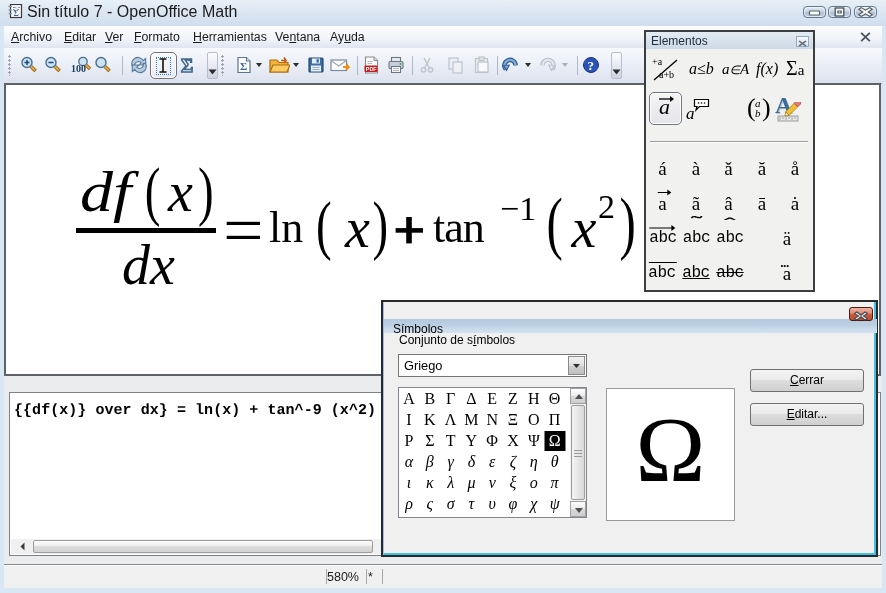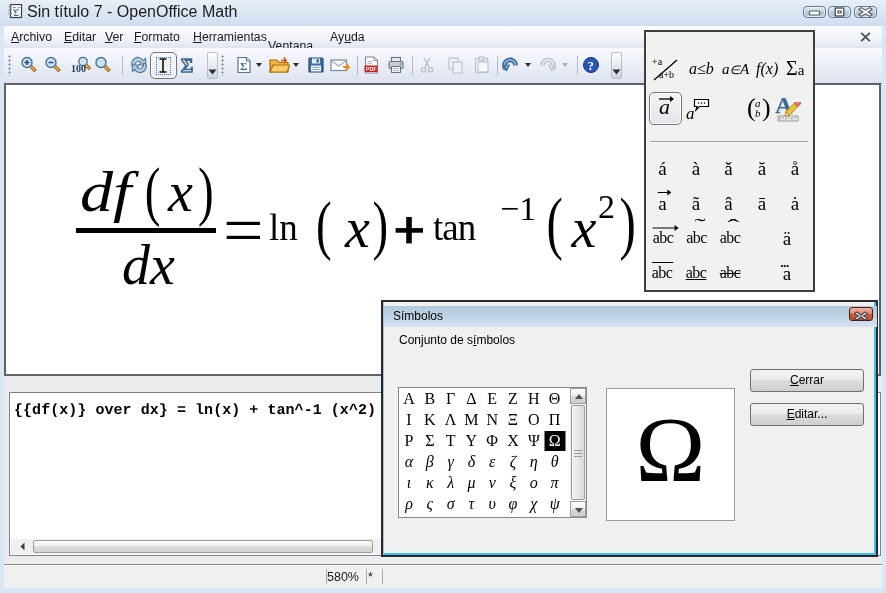--- a/index.html
+++ b/index.html
@@ -26,38 +26,38 @@
 #cmdwin { left:9px; top:392px; width:872px; height:164px; background:#fff; border:1px solid #7e818a; }
 #cmdtext { left:4px; top:9px; font-family:"Liberation Mono", monospace; font-weight:bold; font-size:15px; letter-spacing:0.05px; color:#000; white-space:pre; text-rendering:geometricPrecision; }
 #cmd-scroll { left:1px; bottom:1px; width:868px; height:15px; background:#f0f0f0; }
 #statusbar { left:4px; top:564px; width:878px; height:24px; background:#f0f0f0; border-top:1px solid #898989; box-shadow:inset 0 1px 0 #fdfdfd; }
 .ssep { position:absolute; top:4px; width:1px; height:15px; background:#a8a8a8; }
 .wbtn svg { display:block; } .wbtn { top:6px; width:23px; height:12px; border:1px solid #66798c; border-radius:4px; background:linear-gradient(#e6edf4,#c3d1de 50%,#b0c1d2 50%,#c0cedd); box-shadow:inset 0 0 0 1px rgba(255,255,255,0.55); }
 
 
 .frm { position:absolute; color:#000; font-family:"Liberation Serif", serif; white-space:pre; }
 .it56 { font-style:italic; font-size:56px; line-height:62px; }
-.rm56 { font-size:37px; line-height:62px; }
+.rm56 { font-size:44px; line-height:62px; }
 .rm34 { font-size:34px; line-height:37.6px; }
 .pn { font-size:47px; line-height:52px; display:inline-block; transform:scaleY(1.402); transform-origin:0 0; }
 .pl { font-size:47px; line-height:52px; display:inline-block; transform:scaleY(1.39); transform-origin:0 0; }
 .pb { font-size:49px; line-height:54px; display:inline-block; transform:scaleY(1.439); transform-origin:0 0; }
 
 
 #palette { left:644px; top:30px; width:171px; height:262px; background:#f1f1ef; border:2px solid #3e3e40; }
 #pal-title { left:0; top:0; width:167px; height:17px; background:linear-gradient(#e3ecf4, #cdd9e6); font-size:12px; color:#22303e; }
 #pal-body { position:absolute; left:0; top:17px; width:167px; height:241px; }
 .pic { position:absolute; color:#000; }
 .picf { font-size:16px; font-family:"Liberation Serif", serif; font-style:italic; }
 .ps { position:absolute; transform:translate(-50%,-50%); font-family:"Liberation Serif", serif; font-size:19px; color:#000; line-height:1; }
-.ps3 { position:absolute; transform:translate(-50%,-50%); font-family:Liberation Serif, serif; font-size:16px; color:#000; line-height:1; letter-spacing:-0.5px; }
+.ps3 { position:absolute; transform:translate(-50%,-50%); font-family:Liberation Mono, monospace; font-size:16px; color:#000; line-height:1; letter-spacing:-0.5px; }
 
 
 #dialog { left:381px; top:300px; width:497px; height:257px; background:#f0f0f0; border:2px solid #27292b; box-shadow:inset 1px 0 0 #9fc0e0, inset -2px -2px 0 #3fc0e4; }
-#dlg-title { left:1px; top:4px; width:493px; height:21px; background:linear-gradient(#b2c8dd 0%, #bfd2e4 50%, #cddded 80%, #d4e2ef 100%); }
+#dlg-title { left:1px; top:17px; width:493px; height:14px; background:linear-gradient(#b2c8dd 0%, #bfd2e4 50%, #cddded 80%, #d4e2ef 100%); }
 #dlg-close { left:466px; top:5px; width:24px; height:14px; border-radius:3px; border:1px solid #4d1a12; background:linear-gradient(#efb4a4 0%, #dd8b74 45%, #cc5c3c 50%, #c04c2a 100%); }
 .btn { position:absolute; width:114px; height:23px; border:1px solid #707070; border-radius:3px; background:linear-gradient(#f2f2f2 0%, #ebebeb 45%, #dddddd 50%, #cfcfcf 100%); font-size:12px; color:#000; text-align:center; line-height:21px; }
 
 .gcell { position:absolute; transform:translate(-50%,-50%); font-family:"Liberation Serif", serif; font-size:16px; color:#000; line-height:1; }
 .git { font-style:italic; }
 .gsel { background:#000; color:#fff; width:21px; height:20px; text-align:center; line-height:20px; }
 .sbtn { background:linear-gradient(#fdfdfd,#ececec 50%,#dadada 50%,#cdcdcd); border:1px solid #a0a0a0; }
 </style>
 </head>
 <body>
@@ -92,21 +92,21 @@
 
 <svg class="abs" style="left:859px;top:31px;z-index:5;" width="13" height="12" viewBox="0 0 13 12">
     <path d="M1.5 2.5 L5.3 6 L1.5 9.5 L2.8 10.8 L6.5 7.2 L10.2 10.8 L11.5 9.5 L7.7 6 L11.5 2.5 L10.2 1.2 L6.5 4.8 L2.8 1.2 Z" fill="#46525e"></path>
   </svg>
 <div class="abs" id="menubar">
   <span class="menu-item" style="left:7px;"><u>A</u>rchivo</span>
   <span class="menu-item" style="left:60px;"><u>E</u>ditar</span>
   <span class="menu-item" style="left:101px;"><u>V</u>er</span>
   <span class="menu-item" style="left:130px;"><u>F</u>ormato</span>
   <span class="menu-item" style="left:189px;"><u>H</u>erramientas</span>
-  <span class="menu-item" style="left:264px;margin-top:9px;">Ve<u>n</u>tana</span>
+  <span class="menu-item" style="left:271px;">Ve<u>n</u>tana</span>
   <span class="menu-item" style="left:326px;">Ay<u>u</u>da</span>
 </div>
 <div class="abs" id="toolbar">
 
   <div class="grip" style="left:3.5px;"></div>
   <div class="grip" style="left:216.5px;"></div>
 
   <div class="tsep" style="left:118px;"></div>
   <div class="tsep" style="left:353px;"></div>
   <div class="tsep" style="left:408px;"></div>
@@ -280,37 +280,45 @@
     </svg>
   <span class="frm rm56" style="left:433px;top:196.6px;letter-spacing:-1px;">tan</span>
   <span class="frm rm34" style="left:500px;top:190.2px;">−1</span>
   <span class="frm pb" style="left:546.6px;top:183.6px;">(</span>
   <span class="frm it56" style="left:571.5px;top:196.6px;">x</span>
   <span class="frm rm34" style="left:598px;top:188.2px;">2</span>
   <span class="frm pb" style="left:619.5px;top:183.6px;">)</span>
 </div>
 <div class="abs" id="splitter"></div>
 <div class="abs" id="cmdwin">
-  <div class="abs" id="cmdtext">{{df(x)} over dx} = ln(x) + tan^-1 (x^2)</div>
+  <div class="abs" id="cmdtext">{{df(x)} over dx} = ln(x) + tan^-9 (x^2)</div>
   <div class="abs" id="cmd-scroll">
     <div style="position:absolute;left:3px;top:0px;width:17px;height:15px;background:#f0f0f0;"><svg width="17" height="15">
           <path d="M10.5 3.5 L6.5 7.5 L10.5 11.5 Z" fill="#3c3c3c"></path>
         </svg></div>
     <div style="position:absolute;left:22px;top:0.5px;width:340px;height:13.5px;background:linear-gradient(#fdfdfd,#ececec 50%,#dedede 50%,#d2d2d2);border:1px solid #9d9d9d;border-radius:2px;"></div>
   </div>
 </div>
 <div class="abs" id="statusbar">
   <div class="ssep" style="left:322px;"></div>
   <span class="abs" style="left:323px;top:5px;font-size:12.5px;color:#1a1a1a;">580%</span>
   <div class="ssep" style="left:362px;"></div>
   <span class="abs" style="left:364px;top:5px;font-size:12.5px;color:#1a1a1a;">*</span>
   <div class="ssep" style="left:378px;"></div>
 </div>
 
 <div class="abs" id="palette">
+  <div class="abs" id="pal-title">
+      <span style="position:absolute;left:5px;top:2px;">Elementos</span>
+    <div style="position:absolute;right:4px;top:4px;width:13px;height:11px;background:linear-gradient(#f4f7fa,#dde5ee);border:1px solid #96a7bd;">
+      <svg width="11" height="9" viewBox="0 0 11 9">
+          <path d="M2.6 1.5 L5.5 3.6 L8.4 1.5 L9.6 2.5 L6.7 4.5 L9.6 6.5 L8.4 7.5 L5.5 5.4 L2.6 7.5 L1.4 6.5 L4.3 4.5 L1.4 2.5 Z" fill="#5c6e80"></path>
+        </svg>
+    </div>
+  </div>
   <div id="pal-body">
 
     <div class="pic" style="left:6px;top:9px;width:27px;height:24px;">
       <span style="position:absolute;left:0px;top:-2px;font-size:10px;font-family:'Liberation Serif',serif;">+a</span>
       <span style="position:absolute;left:7px;top:11px;font-size:10px;font-family:'Liberation Serif',serif;">a+b</span>
       <svg style="position:absolute;left:0;top:0;" width="27" height="24">
           <line x1="2" y1="22" x2="25" y2="2" stroke="#000" stroke-width="1.3"></line>
         </svg>
     </div>
     <div class="pic picf" style="left:43px;top:11px;font-style:italic;">a≤b</div>
@@ -386,20 +394,28 @@
   <div class="abs" id="dlg-title">
       <span style="position:absolute;left:9px;top:3px;font-size:12px;color:#000;">Símbolos</span>
     </div>
   <div class="abs" id="dlg-close"><svg width="22" height="12" viewBox="0 0 22 12">
         <path d="M7 2 L11 5.2 L15 2 L17.4 3.6 L13.4 6 L17.4 8.4 L15 10 L11 6.8 L7 10 L4.6 8.4 L8.6 6 L4.6 3.6 Z" fill="#f5f0ea" stroke="#3c4856" stroke-width="1.1"></path>
       </svg></div>
   <div class="abs" style="left:16px;top:31px;font-size:12px;color:#000;">Conjunto de s<u>í</u>mbolos</div>
   <div class="abs btn" style="left:367px;top:67px;"><u>C</u>errar</div>
   <div class="abs btn" style="left:367px;top:101px;"><u>E</u>ditar...</div>
 
+  <div class="abs" id="combo" style="left:15px;top:52px;width:189px;height:23px;background:#fff;border:1px solid #767676;">
+    <span style="position:absolute;left:5px;top:2.5px;font-size:12.8px;">Griego</span>
+    <div style="position:absolute;right:1px;top:1px;width:17px;height:19px;background:linear-gradient(#f2f2f2,#e0e0e0 50%,#cfcfcf 50%,#c0c0c0);border:1px solid #8a8a8a;">
+      <svg width="15" height="17" viewBox="0 0 15 17">
+          <path d="M4 7 L11 7 L7.5 11 Z" fill="#303030"></path>
+        </svg>
+    </div>
+  </div>
 
   <div class="abs" id="symgrid" style="left:15px;top:85px;width:189px;height:131px;background:#fff;border:1px solid #82878f;">
 <span class="gcell" style="left:10.0px;top:11.0px;">Α</span>
 <span class="gcell" style="left:30.8px;top:11.0px;">Β</span>
 <span class="gcell" style="left:51.6px;top:11.0px;">Γ</span>
 <span class="gcell" style="left:72.4px;top:11.0px;">Δ</span>
 <span class="gcell" style="left:93.2px;top:11.0px;">Ε</span>
 <span class="gcell" style="left:114.0px;top:11.0px;">Ζ</span>
 <span class="gcell" style="left:134.8px;top:11.0px;">Η</span>
 <span class="gcell" style="left:155.6px;top:11.0px;">Θ</span>

